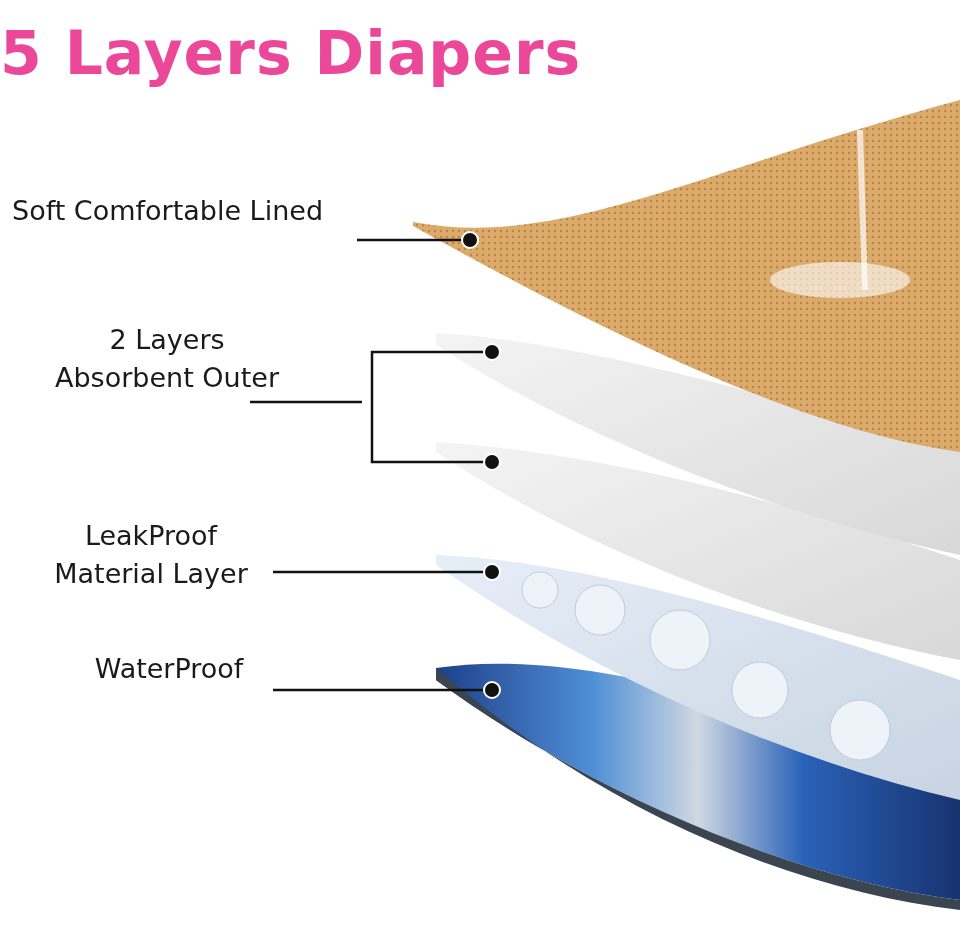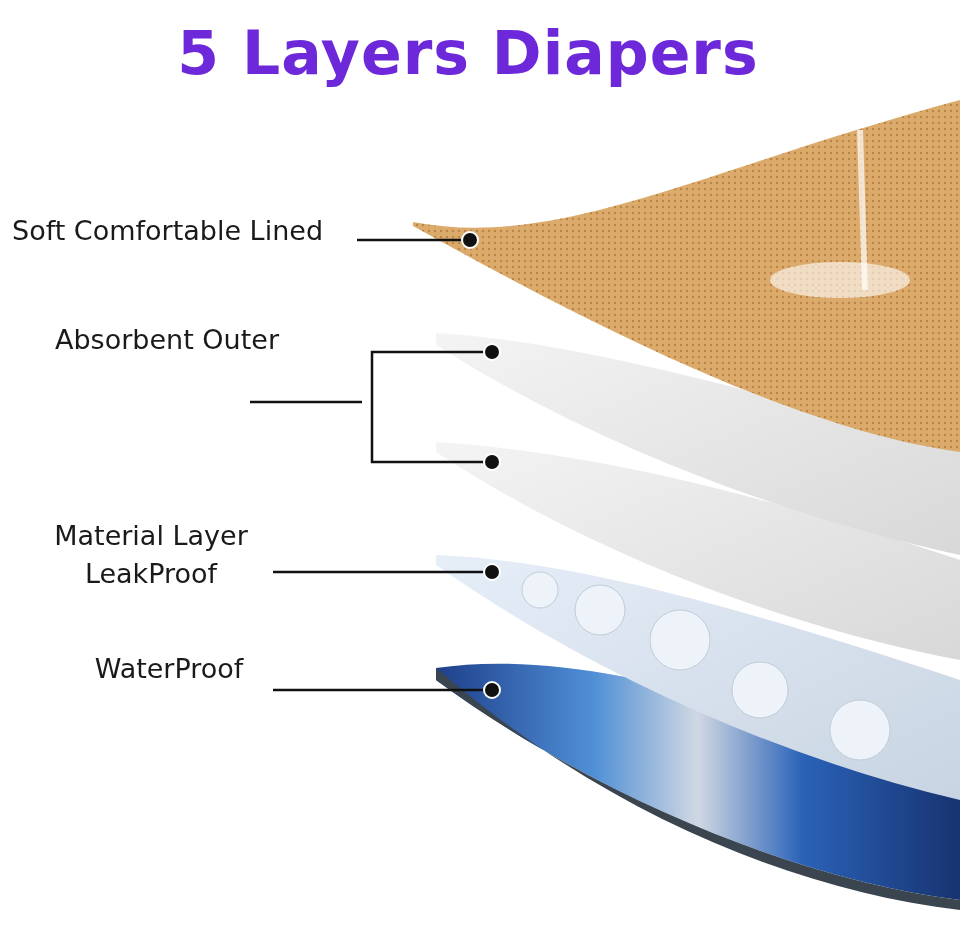--- a/index.html
+++ b/index.html
@@ -1,17 +1,17 @@
 <!DOCTYPE html>
 <html><head>
 <meta charset="utf-8">
 <style>
   html,body{margin:0;padding:0;background:#ffffff;}
   body{width:960px;height:943px;position:relative;overflow:hidden;font-family:"DejaVu Sans","Liberation Sans",sans-serif;color:#111;}
-  .title{position:absolute;left:0;top:18px;width:920px;text-align:center;font-size:60px;font-weight:bold;letter-spacing:1px;color:#6d28d9;padding-left:8px;}
+  .title{position:absolute;left:0;top:18px;width:920px;font-size:60px;font-weight:bold;letter-spacing:1px;color:#ec4899;}
   .label{position:absolute;font-size:27px;line-height:38px;color:#1a1a1a;text-align:center;white-space:nowrap;}
   svg.art{position:absolute;left:0;top:0;}
 </style>
 </head>
 <body>
 
 <div class="title">5 Layers Diapers</div>
 
 <svg class="art" width="960" height="943" viewBox="0 0 960 943">
   <defs>
@@ -74,25 +74,26 @@
   </g>
   <g fill="#111" stroke="#fff" stroke-width="2">
     <circle cx="470" cy="240" r="8"></circle>
     <circle cx="492" cy="352" r="8"></circle>
     <circle cx="492" cy="462" r="8"></circle>
     <circle cx="492" cy="572" r="8"></circle>
     <circle cx="492" cy="690" r="8"></circle>
   </g>
 </svg>
 
-<div class="label" style="left:12px;top:212px;text-align:center;">
+<div class="label" style="left:12px;top:192px;text-align:center;">
   <div>Soft Comfortable Lined</div>
 </div>
 <div class="label" style="left:32px;top:321px;width:270px;">
+  <div>2 Layers</div>
   <div>Absorbent Outer</div>
 </div>
 <div class="label" style="left:38px;top:517px;width:226px;">
+  <div>LeakProof</div>
   <div>Material Layer</div>
-  <div>LeakProof</div>
 </div>
 <div class="label" style="left:76px;top:650px;width:186px;">
   <div>WaterProof</div>
 </div>
 
 </body></html>

